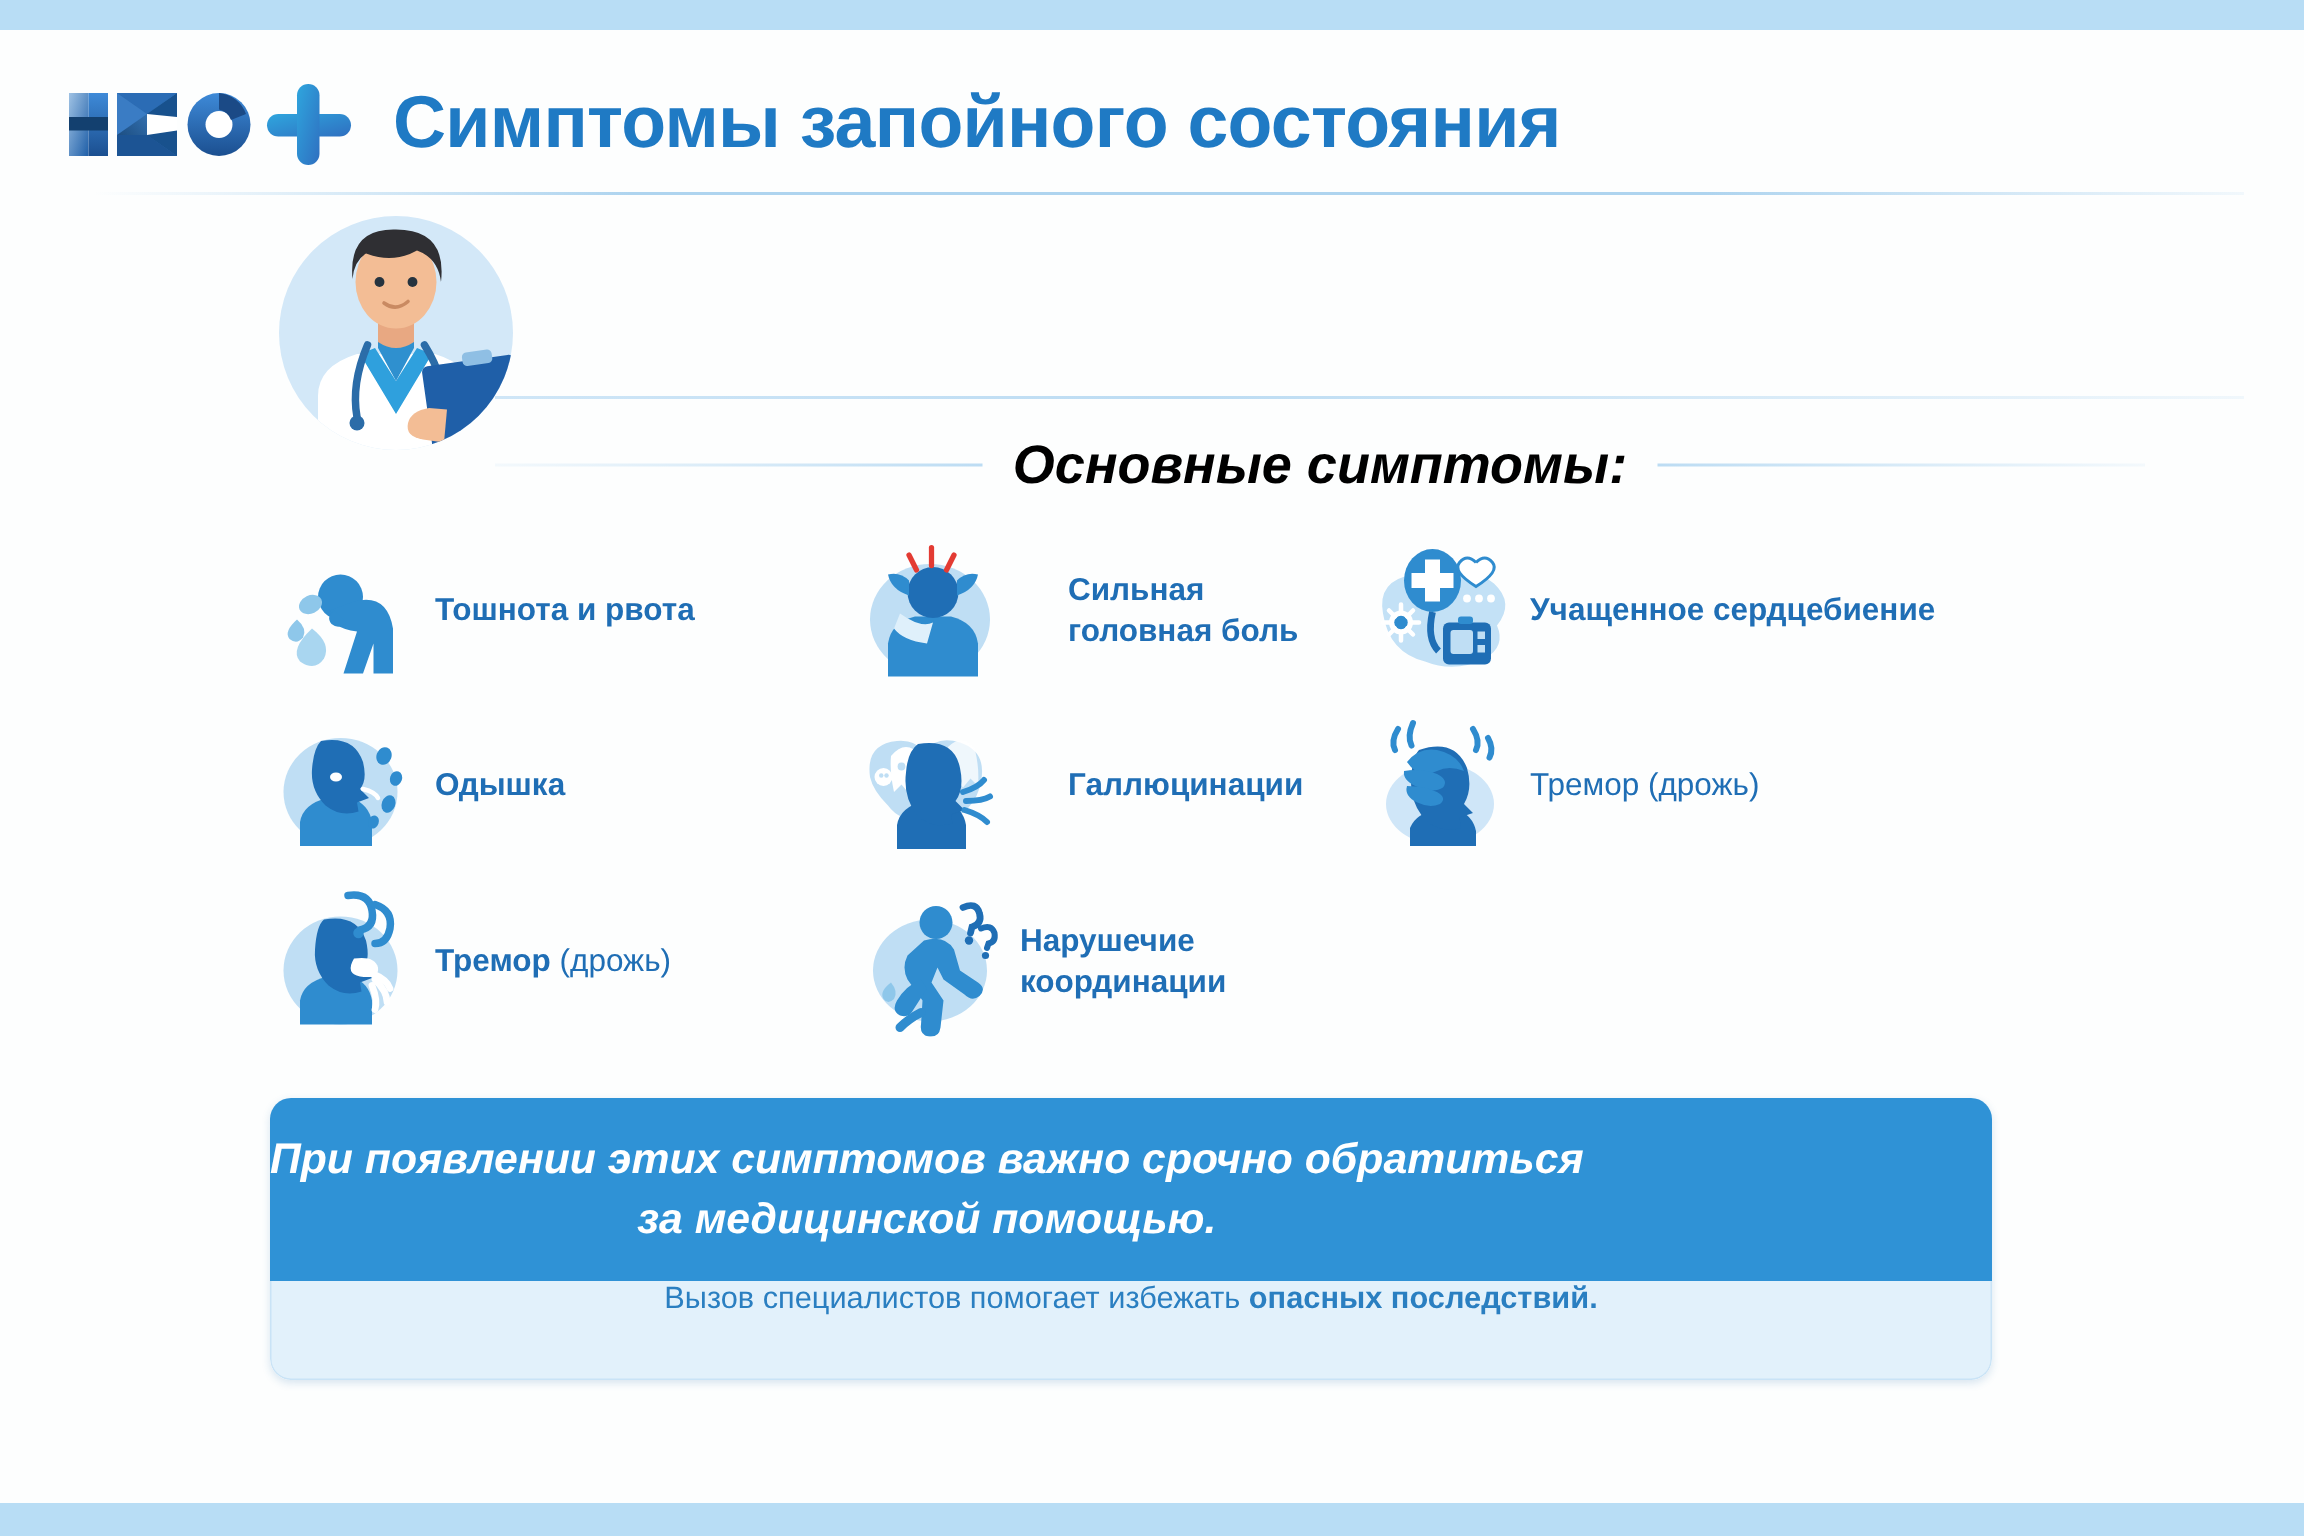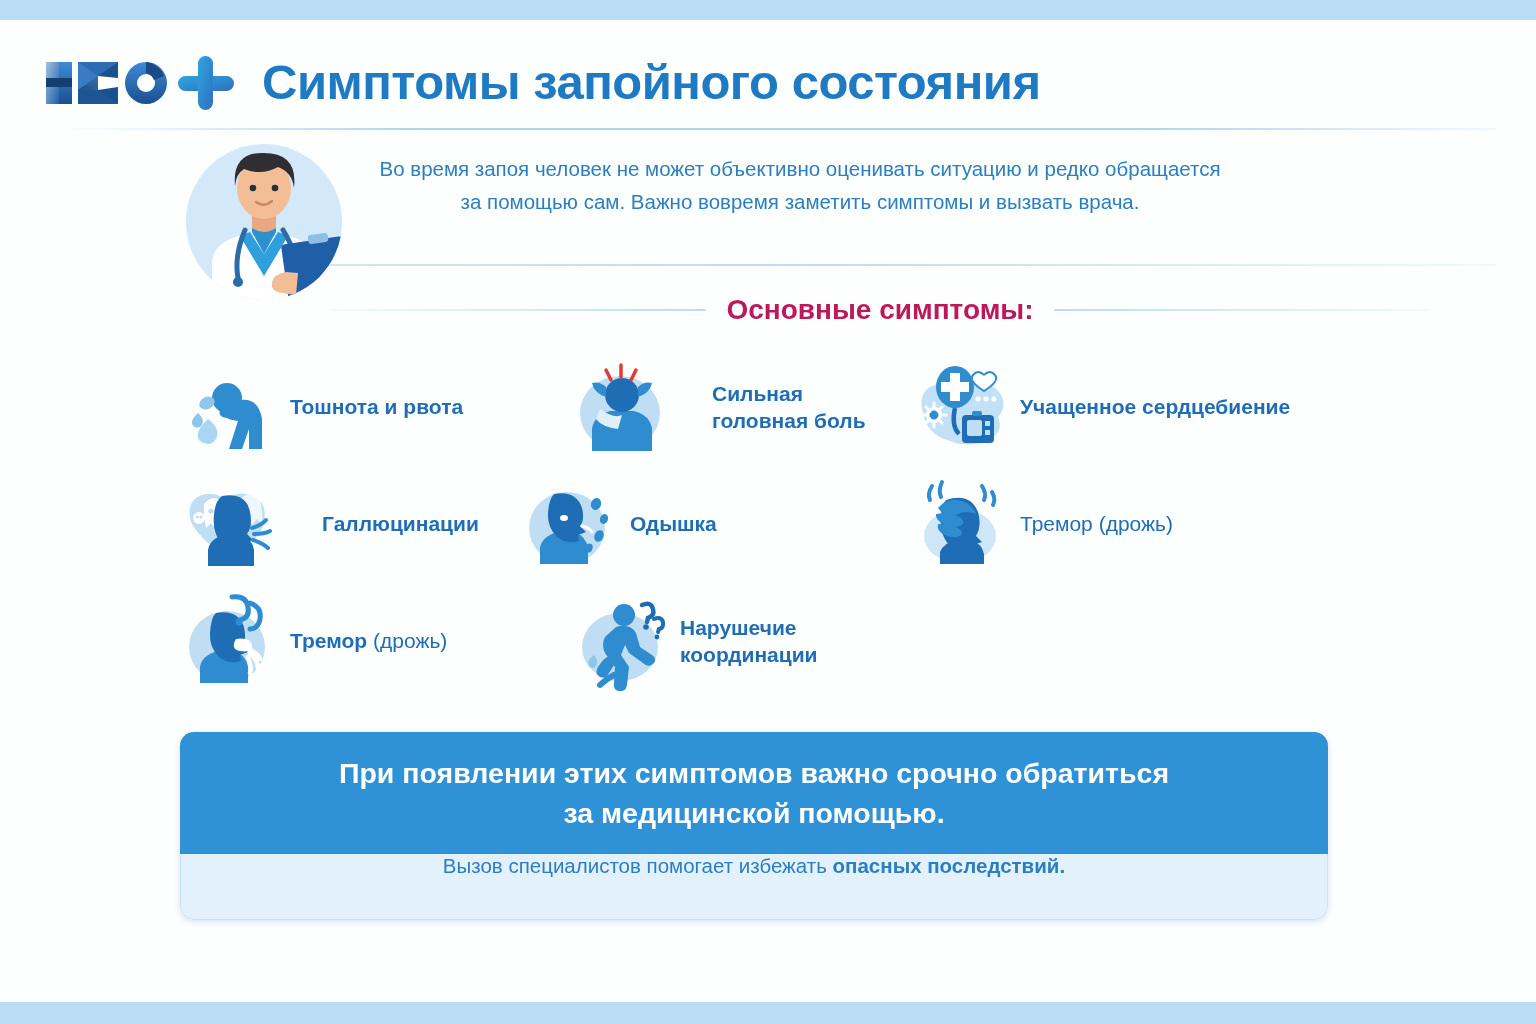--- a/index.html
+++ b/index.html
@@ -39,41 +39,41 @@
     position:absolute;left:330px;top:264px;width:1166px;height:2px;
     background:linear-gradient(to right,#cfe6f7,#bcdcf3 40%,rgba(188,220,243,.2));
   }
 
   
   .sec-head{position:absolute;left:330px;top:289px;width:1100px;height:42px;
             display:flex;align-items:center;gap:20px;}
   .sec-line{flex:1;height:2px;background:#bcdcf3;}
   .sec-line.left{background:linear-gradient(to right,rgba(188,220,243,.15),#bcdcf3);}
   .sec-line.right{background:linear-gradient(to right,#bcdcf3,rgba(188,220,243,.15));}
-  .sec-title{font-size:28px;font-weight:bold;color:#be185d;white-space:nowrap;}
+  .sec-title{font-size:36px;font-weight:bold;color:#000000;white-space:nowrap;font-style:italic;}
 
   
   .grid{position:absolute;left:180px;top:348px;width:1180px;height:350px;}
   .srow{display:flex;height:117px;}
   .cell{display:flex;align-items:center;}
   .c1{width:390px;}
   .c2{width:340px;gap:32px;}
   .c3{width:450px;}
   .ico{width:100px;height:100px;flex:0 0 100px;position:relative;}
   .lbl{margin-left:10px;color:#1f6eb5;font-size:21px;line-height:27px;font-weight:bold;}
   .lbl .reg{font-weight:normal;}
 
   
   .banner{position:absolute;left:180px;top:732px;width:1148px;height:188px;
           border-radius:14px;overflow:hidden;
           box-shadow:0 2px 6px rgba(40,110,170,.18);}
   .banner-main{
     height:122px;background:#2f92d6;
-    display:flex;align-items:center;justify-content:center;text-align:center;
-    color:#ffffff;font-size:28.5px;font-weight:bold;line-height:40px;
+    display:flex;align-items:center;text-align:center;
+    color:#ffffff;font-size:28.5px;font-weight:bold;line-height:40px;font-style:italic;
   }
   .banner-sub{
     height:66px;background:#e2f1fb;
     display:flex;justify-content:center;text-align:center;
     color:#2a7fc1;font-size:20.5px;
     border:1px solid #c9e3f6;border-top:none;
     box-sizing:border-box;border-radius:0 0 14px 14px;
   }
   .banner-sub b{font-weight:bold;}
 </style>
@@ -163,24 +163,20 @@
         <circle cx="56" cy="146" r="5" fill="#2b6ca8"></circle>
 
         <rect x="104" y="104" width="62" height="78" rx="4" transform="rotate(-8 135 143)" fill="#1f5fa8"></rect>
         <rect x="126" y="98" width="20" height="9" rx="3" transform="rotate(-8 136 102)" fill="#8fbfe4"></rect>
 
         <path d="M104 136 q-12 2 -14 10 q-2 9 10 11 l14 2 l2 -22 z" fill="#f3bd95"></path>
       </g>
     </svg>
   </div>
 
-  <div class="intro-text">
-    <div>Во время запоя человек не может объективно оценивать ситуацию и редко обращается</div>
-    <div>за помощью сам. Важно вовремя заметить симптомы и вызвать врача.</div>
-  </div>
   <div class="intro-rule"></div>
 
   <div class="sec-head">
     <div class="sec-line left"></div>
     <div class="sec-title">Основные симптомы:</div>
     <div class="sec-line right"></div>
   </div>
 
   <div class="grid">
 
@@ -244,20 +240,39 @@
           </svg>
         </div>
         <div class="lbl">
           <span>Учащенное сердцебиение</span>
         </div>
       </div>
     </div>
 
     <div class="srow">
 
+      <div class="cell c1">
+        <div class="ico">
+          <svg viewBox="0 0 100 100" width="100" height="100">
+            <ellipse cx="47" cy="54" rx="38" ry="36" fill="#bfdef4"></ellipse>
+            <path d="M20 90 L20 74 Q22 62 38 58 L54 58 Q66 62 68 74 L68 90 Z" fill="#2f8ccf"></path>
+            <path d="M34 20 q22 -4 28 14 q3 12 -2 18 l6 6 l-8 3 l1 6 q-12 4 -22 -4 q-10 -10 -9 -24 q1 -14 6 -19 z" fill="#1f6eb5"></path>
+            <ellipse cx="44" cy="44" rx="4" ry="3" fill="#ffffff"></ellipse>
+            <path d="M62 52 q8 2 10 6" stroke="#ffffff" stroke-width="3" fill="none" stroke-linecap="round"></path>
+            <ellipse cx="76" cy="30" rx="5" ry="6" fill="#2f8ccf" transform="rotate(20 76 30)"></ellipse>
+            <ellipse cx="84" cy="45" rx="4" ry="5" fill="#2f8ccf" transform="rotate(20 84 45)"></ellipse>
+            <ellipse cx="79" cy="62" rx="4.5" ry="6" fill="#2f8ccf" transform="rotate(20 79 62)"></ellipse>
+            <ellipse cx="69" cy="74" rx="3.5" ry="4.5" fill="#2f8ccf" transform="rotate(20 69 74)"></ellipse>
+          </svg>
+        </div>
+        <div class="lbl">
+          <span>Одышка</span>
+        </div>
+      </div>
+
       <div class="cell c2">
         <div class="ico">
           <svg viewBox="0 0 100 100" width="100" height="100">
             <path d="M10 44 q-3 -22 18 -24 q12 -1 18 7 q9 -11 24 -6 q18 6 14 26 q-4 22 -26 26 q-26 4 -36 -10 q-10 -10 -12 -19 z" fill="#bfdef4"></path>
             <path d="M24 30 q10 -12 20 0 q3 10 2 24 l-5 -5 l-5 6 l-5 -6 l-5 5 q-3 -14 -2 -24 z" fill="#ffffff"></path>
             <circle cx="31" cy="37" r="2.6" fill="#bfdef4"></circle>
             <circle cx="39" cy="37" r="2.6" fill="#bfdef4"></circle>
             <circle cx="19" cy="44" r="6" fill="#ffffff"></circle>
             <circle cx="17.5" cy="43" r="1.5" fill="#bfdef4"></circle>
             <circle cx="21" cy="43" r="1.5" fill="#bfdef4"></circle>
@@ -267,39 +282,20 @@
             <path d="M72 54 q10 -3 14 -8" stroke="#2f8ccf" stroke-width="4" fill="none" stroke-linecap="round"></path>
             <path d="M74 60 q11 0 16 -3" stroke="#2f8ccf" stroke-width="4" fill="none" stroke-linecap="round"></path>
             <path d="M73 66 q10 3 15 8" stroke="#2f8ccf" stroke-width="4" fill="none" stroke-linecap="round"></path>
           </svg>
         </div>
         <div class="lbl">
           <span>Галлюцинации</span>
         </div>
       </div>
 
-      <div class="cell c1">
-        <div class="ico">
-          <svg viewBox="0 0 100 100" width="100" height="100">
-            <ellipse cx="47" cy="54" rx="38" ry="36" fill="#bfdef4"></ellipse>
-            <path d="M20 90 L20 74 Q22 62 38 58 L54 58 Q66 62 68 74 L68 90 Z" fill="#2f8ccf"></path>
-            <path d="M34 20 q22 -4 28 14 q3 12 -2 18 l6 6 l-8 3 l1 6 q-12 4 -22 -4 q-10 -10 -9 -24 q1 -14 6 -19 z" fill="#1f6eb5"></path>
-            <ellipse cx="44" cy="44" rx="4" ry="3" fill="#ffffff"></ellipse>
-            <path d="M62 52 q8 2 10 6" stroke="#ffffff" stroke-width="3" fill="none" stroke-linecap="round"></path>
-            <ellipse cx="76" cy="30" rx="5" ry="6" fill="#2f8ccf" transform="rotate(20 76 30)"></ellipse>
-            <ellipse cx="84" cy="45" rx="4" ry="5" fill="#2f8ccf" transform="rotate(20 84 45)"></ellipse>
-            <ellipse cx="79" cy="62" rx="4.5" ry="6" fill="#2f8ccf" transform="rotate(20 79 62)"></ellipse>
-            <ellipse cx="69" cy="74" rx="3.5" ry="4.5" fill="#2f8ccf" transform="rotate(20 69 74)"></ellipse>
-          </svg>
-        </div>
-        <div class="lbl">
-          <span>Одышка</span>
-        </div>
-      </div>
-
       <div class="cell c3">
         <div class="ico">
           <svg viewBox="0 0 100 100" width="100" height="100">
             <ellipse cx="50" cy="62" rx="36" ry="27" fill="#cfe6f8"></ellipse>
             <path d="M30 90 L30 78 Q34 68 48 66 L62 66 Q72 70 74 80 L74 90 Z" fill="#1f6eb5"></path>
             <path d="M36 26 q24 -8 32 12 q4 14 -2 24 l6 6 l-9 3 l1 7 q-16 4 -26 -8 q-9 -12 -7 -28 q1 -12 5 -16 z" fill="#1f6eb5"></path>
             <path d="M28 34 q8 -10 20 -8 q14 3 18 14 q-10 -4 -18 0 q-12 6 -20 -6 z" fill="#2f8ccf"></path>
             <path d="M26 40 q12 -2 22 2 q8 4 4 9 q-6 4 -16 0 q-11 -4 -10 -11 z" fill="#2f8ccf"></path>
             <path d="M28 50 q12 0 20 4 q7 4 2 8 q-7 3 -15 -1 q-9 -4 -7 -11 z" fill="#2f8ccf"></path>
             <path d="M22 12 q-5 8 -2 14" stroke="#2f8ccf" stroke-width="4" fill="none" stroke-linecap="round"></path>

